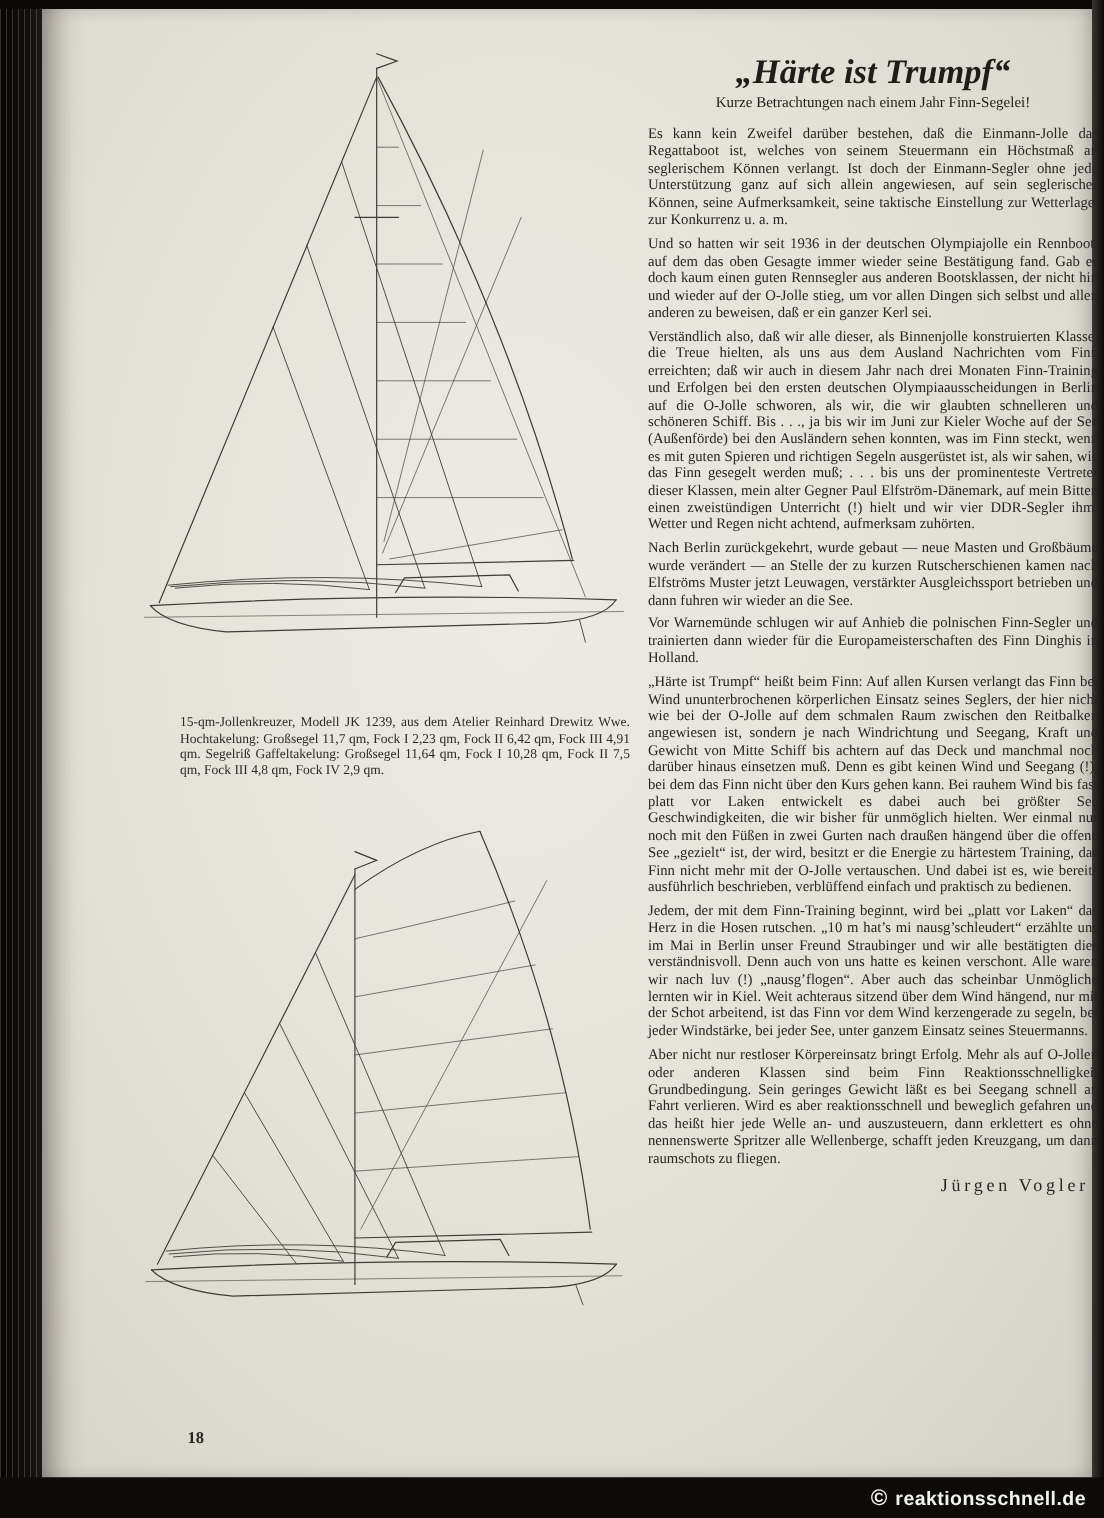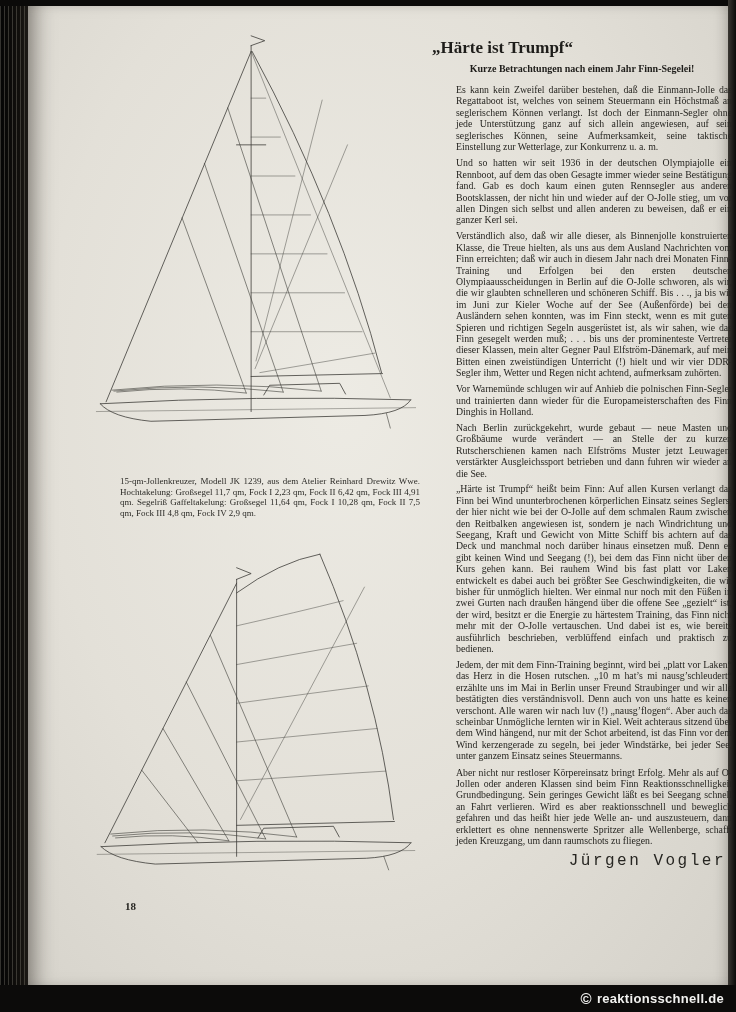--- a/index.html
+++ b/index.html
@@ -29,41 +29,41 @@
   .drawing { display:block; margin-left:22px; }
   .drawing path, .drawing line { vector-effect:non-scaling-stroke; }
 
   .caption {
     margin:8px 0 10px 54px; width:300px;
     font-size:9px; line-height:10.7px; text-align:justify;
     color:#2c2b27;
   }
 
   .title {
-    margin:0; text-align:left;
-    font-weight:bold; font-size:17px; line-height:20px;
+    margin:0; text-align:center;
+    font-style:italic; font-weight:bold; font-size:23px; line-height:20px;
     color:#1e1d1a;
   }
   .subtitle {
     margin:5px 0 0; text-align:center;
-    font-weight:bold; font-size:10px; line-height:12px;
+    font-weight:normal; font-size:10px; line-height:12px;
     color:#1e1d1a;
   }
-  .body-text { margin-top:9px;margin-left:24px; }
+  .body-text { margin-top:9px; }
   .body-text p {
     margin:0 0 4.5px; font-size:9.8px; line-height:11.4px;
     text-align:justify; color:#262521;
   }
   .body-text p.gap { margin-top:5px;font-family:Liberation Serif, serif; }
   .signature {
     margin-top:5px; text-align:right; padding-right:6px;
-    font-size:16px; letter-spacing:2.5px; color:#262521;font-family:Liberation Mono, monospace;
+    font-size:12px; letter-spacing:2.5px; color:#262521;
   }
   .page-number {
-    position:absolute; left:97px; top:894px;
+    position:absolute; left:97px; top:947px;
     font-weight:bold; font-size:11px; color:#262521;
   }
   .watermark {
     position:absolute; right:12px; bottom:4px; height:20px;
     display:flex; align-items:center; gap:5px;
     color:#f2f2f0; font-family:"Liberation Sans", sans-serif;
     font-size:13px; font-weight:bold; letter-spacing:0.3px;
   }
   .watermark .c-icon { font-size:15px; line-height:15px; }
 </style>
@@ -168,22 +168,22 @@
     </div>
 
     <div class="col-right">
       <h1 class="title">„Härte ist Trumpf“</h1>
       <h2 class="subtitle">Kurze Betrachtungen nach einem Jahr Finn-Segelei!</h2>
 
       <div class="body-text">
         <p>Es kann kein Zweifel darüber bestehen, daß die Einmann-Jolle das Regattaboot ist, welches von seinem Steuermann ein Höchstmaß an seglerischem Können verlangt. Ist doch der Einmann-Segler ohne jede Unterstützung ganz auf sich allein angewiesen, auf sein seglerisches Können, seine Aufmerksamkeit, seine taktische Einstellung zur Wetterlage, zur Konkurrenz u. a. m.</p>
         <p class="gap">Und so hatten wir seit 1936 in der deutschen Olympiajolle ein Rennboot, auf dem das oben Gesagte immer wieder seine Bestätigung fand. Gab es doch kaum einen guten Rennsegler aus anderen Bootsklassen, der nicht hin und wieder auf der O-Jolle stieg, um vor allen Dingen sich selbst und allen anderen zu beweisen, daß er ein ganzer Kerl sei.</p>
         <p>Verständlich also, daß wir alle dieser, als Binnenjolle konstruierten Klasse, die Treue hielten, als uns aus dem Ausland Nachrichten vom Finn erreichten; daß wir auch in diesem Jahr nach drei Monaten Finn-Training und Erfolgen bei den ersten deutschen Olympiaausscheidungen in Berlin auf die O-Jolle schworen, als wir, die wir glaubten schnelleren und schöneren Schiff. Bis . . ., ja bis wir im Juni zur Kieler Woche auf der See (Außenförde) bei den Ausländern sehen konnten, was im Finn steckt, wenn es mit guten Spieren und richtigen Segeln ausgerüstet ist, als wir sahen, wie das Finn gesegelt werden muß; . . . bis uns der prominenteste Vertreter dieser Klassen, mein alter Gegner Paul Elfström-Dänemark, auf mein Bitten einen zweistündigen Unterricht (!) hielt und wir vier DDR-Segler ihm, Wetter und Regen nicht achtend, aufmerksam zuhörten.</p>
+        <p>Nach Berlin zurückgekehrt, wurde gebaut — neue Masten und Großbäume wurde verändert — an Stelle der zu kurzen Rutscherschienen kamen nach Elfströms Muster jetzt Leuwagen, verstärkter Ausgleichssport betrieben und dann fuhren wir wieder an die See.</p>
         <p>Vor Warnemünde schlugen wir auf Anhieb die polnischen Finn-Segler und trainierten dann wieder für die Europameisterschaften des Finn Dinghis in Holland.</p>
-        <p>Nach Berlin zurückgekehrt, wurde gebaut — neue Masten und Großbäume wurde verändert — an Stelle der zu kurzen Rutscherschienen kamen nach Elfströms Muster jetzt Leuwagen, verstärkter Ausgleichssport betrieben und dann fuhren wir wieder an die See.</p>
         <p>„Härte ist Trumpf“ heißt beim Finn: Auf allen Kursen verlangt das Finn bei Wind ununterbrochenen körperlichen Einsatz seines Seglers, der hier nicht wie bei der O-Jolle auf dem schmalen Raum zwischen den Reitbalken angewiesen ist, sondern je nach Windrichtung und Seegang, Kraft und Gewicht von Mitte Schiff bis achtern auf das Deck und manchmal noch darüber hinaus einsetzen muß. Denn es gibt keinen Wind und Seegang (!), bei dem das Finn nicht über den Kurs gehen kann. Bei rauhem Wind bis fast platt vor Laken entwickelt es dabei auch bei größter See Geschwindigkeiten, die wir bisher für unmöglich hielten. Wer einmal nur noch mit den Füßen in zwei Gurten nach draußen hängend über die offene See „gezielt“ ist, der wird, besitzt er die Energie zu härtestem Training, das Finn nicht mehr mit der O-Jolle vertauschen. Und dabei ist es, wie bereits ausführlich beschrieben, verblüffend einfach und praktisch zu bedienen.</p>
         <p>Jedem, der mit dem Finn-Training beginnt, wird bei „platt vor Laken“ das Herz in die Hosen rutschen. „10 m hat’s mi nausg’schleudert“ erzählte uns im Mai in Berlin unser Freund Straubinger und wir alle bestätigten dies verständnisvoll. Denn auch von uns hatte es keinen verschont. Alle waren wir nach luv (!) „nausg’flogen“. Aber auch das scheinbar Unmögliche lernten wir in Kiel. Weit achteraus sitzend über dem Wind hängend, nur mit der Schot arbeitend, ist das Finn vor dem Wind kerzengerade zu segeln, bei jeder Windstärke, bei jeder See, unter ganzem Einsatz seines Steuermanns.</p>
         <p class="gap">Aber nicht nur restloser Körpereinsatz bringt Erfolg. Mehr als auf O-Jollen oder anderen Klassen sind beim Finn Reaktionsschnelligkeit Grundbedingung. Sein geringes Gewicht läßt es bei Seegang schnell an Fahrt verlieren. Wird es aber reaktionsschnell und beweglich gefahren und das heißt hier jede Welle an- und auszusteuern, dann erklettert es ohne nennenswerte Spritzer alle Wellenberge, schafft jeden Kreuzgang, um dann raumschots zu fliegen.</p>
         <div class="signature">Jürgen Vogler</div>
       </div>
     </div>
 
     <div class="page-number">18</div>
   </div>
 

